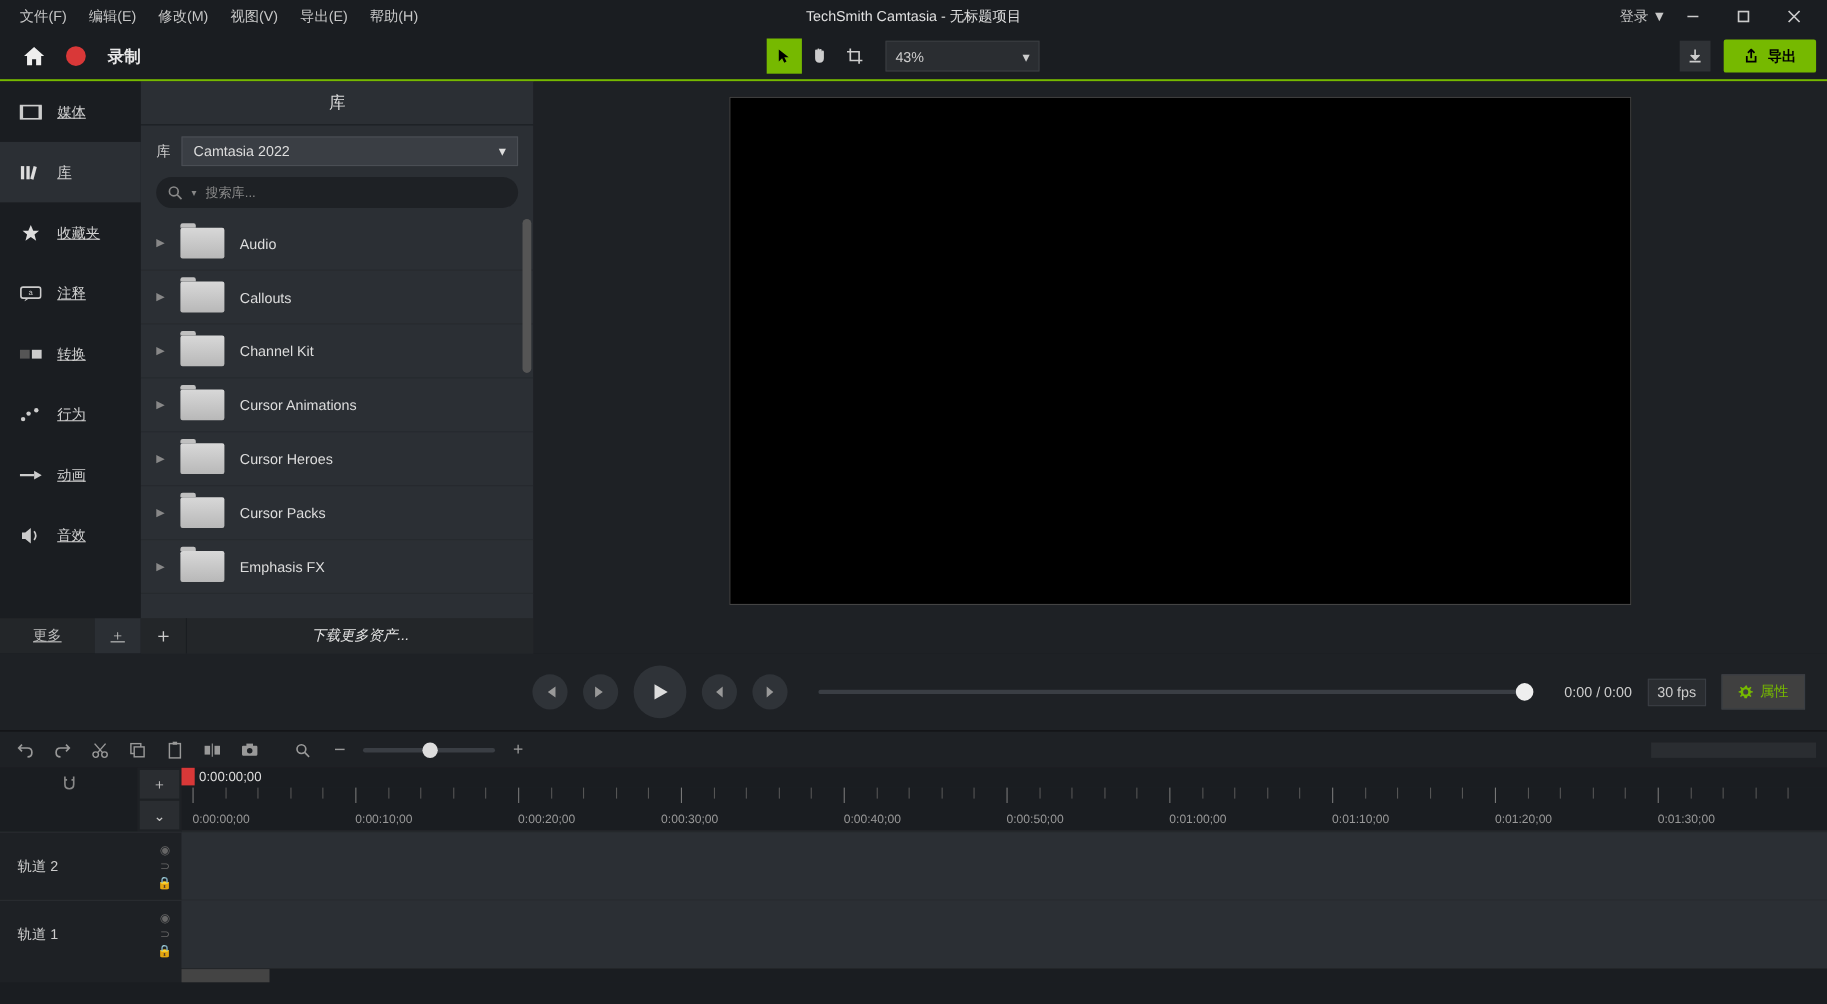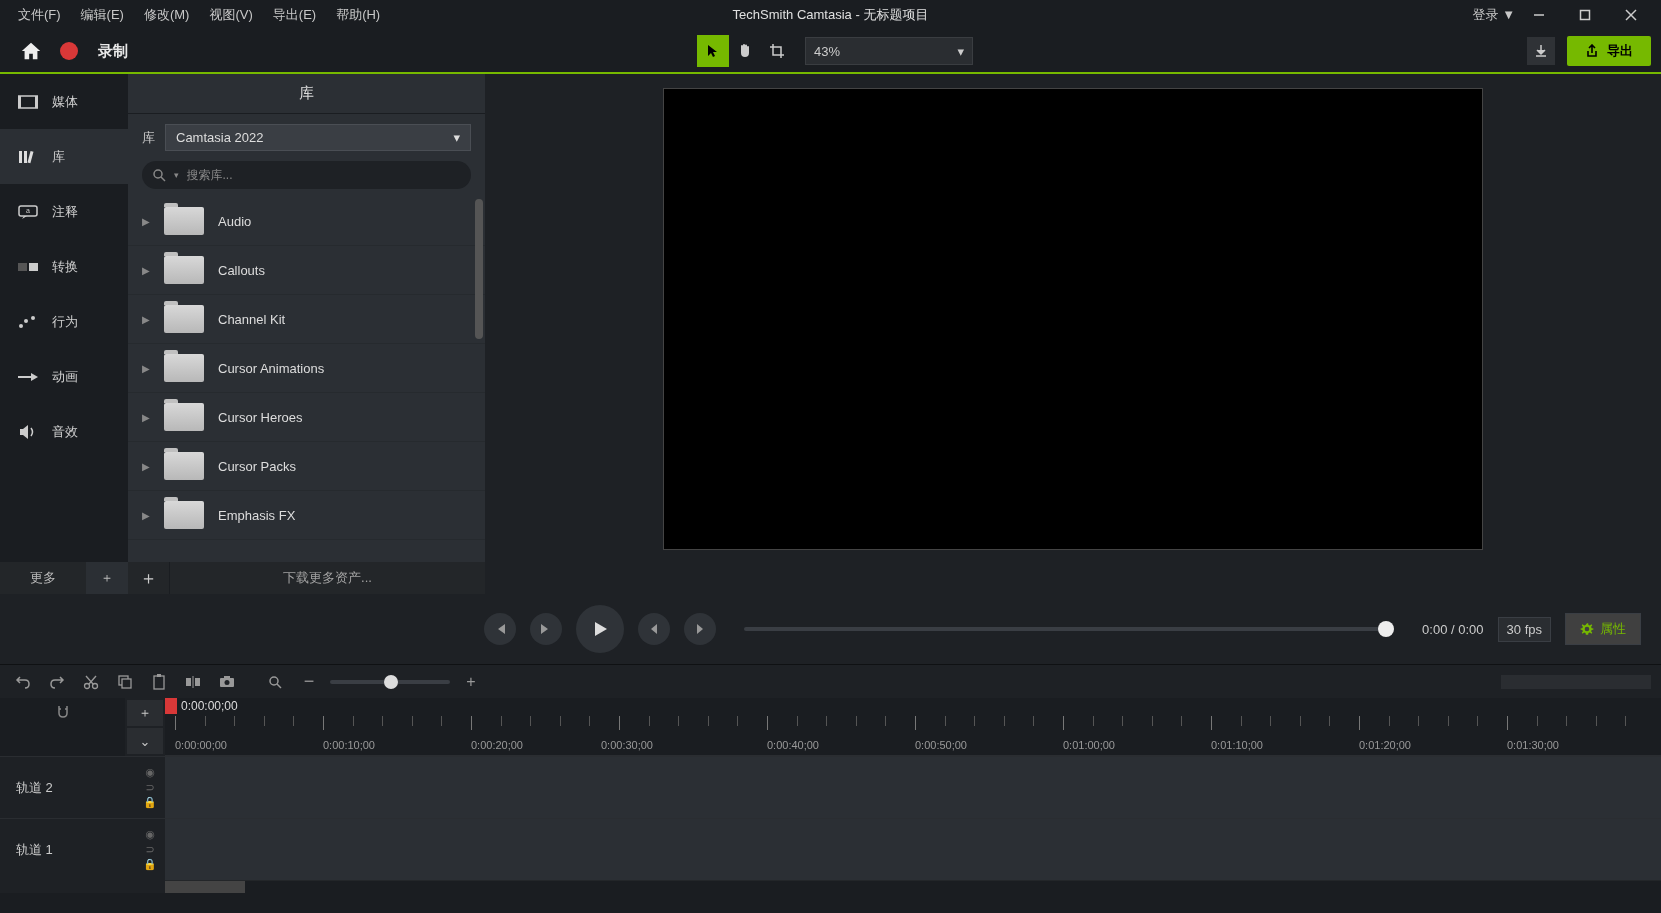--- a/index.html
+++ b/index.html
@@ -14,28 +14,28 @@
 
 
 .toolbar { height: 44px; background: #1a1d21; border-bottom: 2px solid #76b900; display: flex; align-items: center; padding: 0 10px; }
 .toolbar .home-icon { margin: 0 10px; cursor: pointer; }
 .toolbar .rec-btn { display: flex; align-items: center; gap: 20px; cursor: pointer; padding: 4px 8px; }
 .toolbar .rec-dot { width: 18px; height: 18px; background: #d93838; border-radius: 50%; }
 .toolbar .rec-label { color: #e8e8e8; font-size: 15px; font-weight: bold; }
 .toolbar .canvas-tools { position: absolute; left: 697px; display: flex; align-items: center; gap: 0; }
 .toolbar .tool-btn { width: 32px; height: 32px; display: flex; align-items: center; justify-content: center; cursor: pointer; color: #ccc; }
 .toolbar .tool-btn.active { background: #76b900; color: #000; }
-.toolbar .zoom-select { background: #2a2d31; border: 1px solid #3a3d41; color: #ccc; padding: 4px 8px; width: 168px; height: 28px; display: flex; align-items: center; justify-content: space-between; margin-left: 12px; cursor: pointer; }
+.toolbar .zoom-select { background: #2a2d31; border: 1px solid #3a3d41; color: #ccc; padding: 4px 8px; width: 140px; height: 28px; display: flex; align-items: center; justify-content: space-between; margin-left: 12px; cursor: pointer; }
 .toolbar .right-tools { margin-left: auto; display: flex; align-items: center; gap: 12px; }
 .toolbar .dl-btn { width: 28px; height: 28px; background: #2f3236; display: flex; align-items: center; justify-content: center; cursor: pointer; color: #ccc; }
 .toolbar .export-btn { background: #76b900; color: #000; padding: 6px 18px; display: flex; align-items: center; gap: 8px; cursor: pointer; font-weight: bold; border-radius: 2px; }
 
 
 .main { display: flex; height: 520px; }
-.sidebar { width: 128px; background: #1a1d21; display: flex; flex-direction: column; }
+.sidebar { width: 128px; background: #1a1d21; display: flex; flex-direction: column; text-decoration: underline; }
 .side-item { height: 55px; display: flex; align-items: center; gap: 14px; padding-left: 18px; cursor: pointer; color: #d0d0d0; }
 .side-item.active { background: #2b2f34; }
 .side-item .side-icon { width: 20px; display: flex; align-items: center; justify-content: center; }
 .side-more { height: 32px; display: flex; align-items: center; justify-content: center; color: #bbb; cursor: pointer; background: #232629; }
 
 
 .lib-panel { width: 357px; background: #2b2f34; display: flex; flex-direction: column; }
 .lib-header { height: 40px; display: flex; align-items: center; justify-content: center; color: #ddd; font-size: 15px; border-bottom: 1px solid #1a1d21; }
 .lib-select-row { padding: 10px 14px; display: flex; align-items: center; gap: 10px; }
 .lib-select-label { color: #ccc; }
@@ -44,21 +44,21 @@
 .lib-search input { background: transparent; border: none; outline: none; color: #aaa; flex: 1; font-size: 12px; }
 .lib-search input::placeholder { color: #888; }
 .lib-list { flex: 1; overflow-y: auto; position: relative; }
 .lib-item { height: 49px; display: flex; align-items: center; gap: 14px; padding-left: 14px; cursor: pointer; border-bottom: 1px solid #262a2e; }
 .lib-item .arrow { color: #888; font-size: 10px; width: 8px; }
 .lib-item .folder { width: 40px; height: 28px; background: linear-gradient(#d8d8d8, #b8b8b8); border-radius: 2px; position: relative; }
 .lib-item .folder::before { content: ""; position: absolute; top: -4px; left: 0; width: 14px; height: 4px; background: #c0c0c0; border-radius: 2px 2px 0 0; }
 .lib-item .name { color: #ddd; }
 .lib-footer { height: 32px; display: flex; background: #232629; }
 .lib-footer .add { width: 42px; display: flex; align-items: center; justify-content: center; border-right: 1px solid #1a1d21; cursor: pointer; color: #ccc; font-size: 18px; }
-.lib-footer .download { flex: 1; display: flex; align-items: center; justify-content: center; cursor: pointer; color: #a3a3a3; }
+.lib-footer .download { flex: 1; display: flex; align-items: center; justify-content: center; cursor: pointer; color: #e5e5e5; font-style: italic; }
 .lib-scrollbar { position: absolute; right: 2px; top: 2px; width: 8px; height: 140px; background: #555; border-radius: 4px; }
 
 
 .canvas-area { flex: 1; background: #1e2125; display: flex; flex-direction: column; align-items: center; padding-top: 14px; }
 .canvas { width: 820px; height: 462px; background: #000; border: 1px solid #444; }
 
 
 .playback { height: 70px; background: #1e2125; display: flex; align-items: center; padding: 0 20px; gap: 14px; }
 .pb-spacer { width: 450px; }
 .pb-btn { width: 32px; height: 32px; border-radius: 50%; background: #2f3338; display: flex; align-items: center; justify-content: center; cursor: pointer; color: #999; }
@@ -195,20 +195,28 @@
     </div>
     <div class="side-item active">
       <span class="side-icon">
           <svg width="20" height="16" viewBox="0 0 20 16">
             <rect x="1" y="2" width="3" height="12" fill="#ddd"></rect>
             <rect x="6" y="2" width="3" height="12" fill="#ddd"></rect>
             <rect x="11" y="2" width="3" height="12" fill="#ddd" transform="rotate(15 12 8)"></rect>
           </svg>
         </span>
       <span>库</span>
+    </div>
+    <div class="side-item">
+      <span class="side-icon">
+          <svg width="18" height="18" viewBox="0 0 24 24">
+            <path fill="#ddd" d="M12 2 L15 9 L22 9 L16.5 13.5 L18.5 21 L12 16.5 L5.5 21 L7.5 13.5 L2 9 L9 9 Z"></path>
+          </svg>
+        </span>
+      <span>收藏夹</span>
     </div>
     <div class="side-item">
       <span class="side-icon">
           <svg width="20" height="14" viewBox="0 0 20 14">
             <rect x="1" y="1" width="18" height="10" rx="2" fill="none" stroke="#ccc" stroke-width="1.5"></rect>
             <path d="M6 11 L4 14 L9 11" fill="#ccc"></path>
             <text x="8" y="8" fill="#ccc" font-size="7">a</text>
           </svg>
         </span>
       <span>注释</span>

